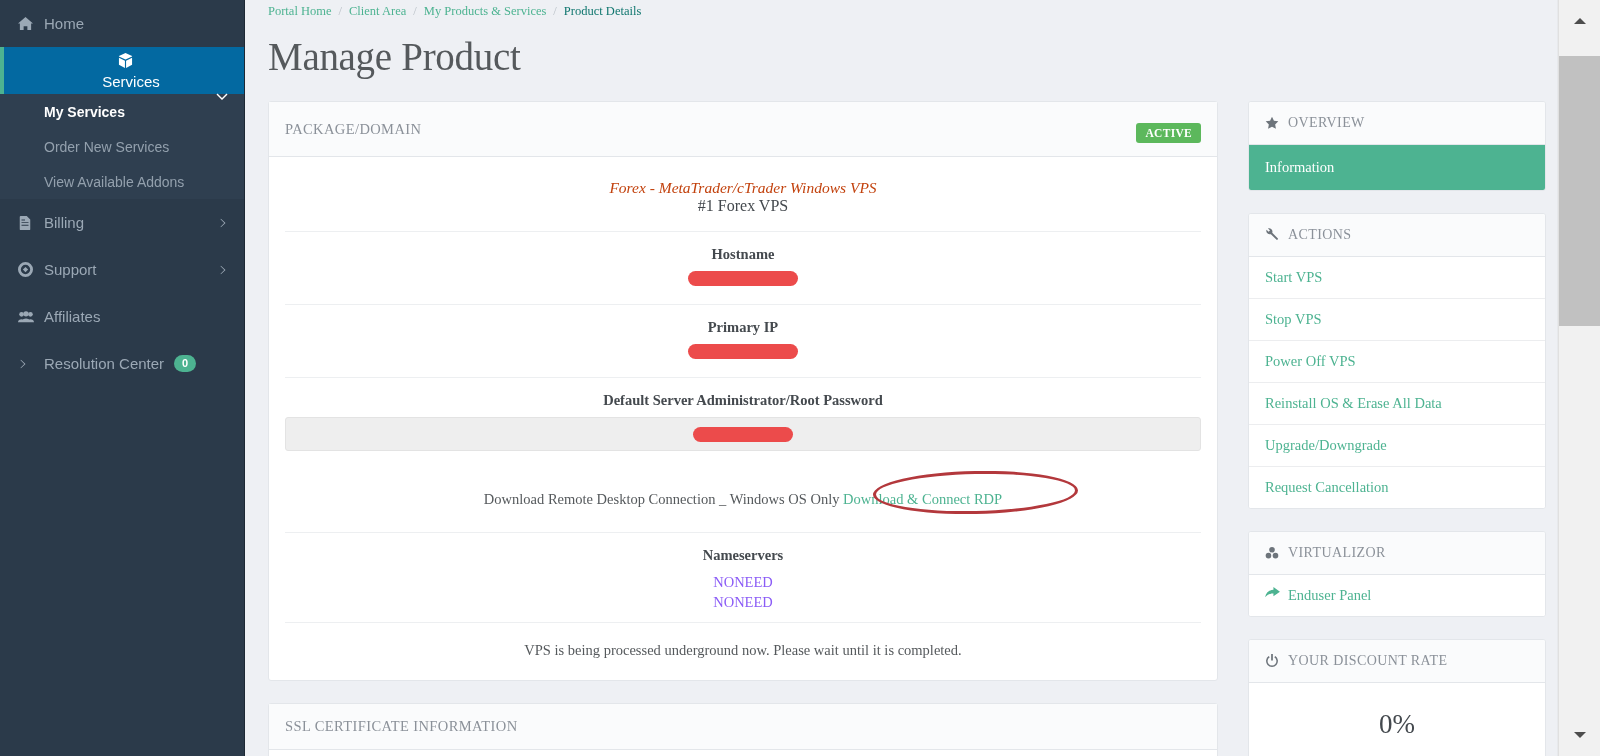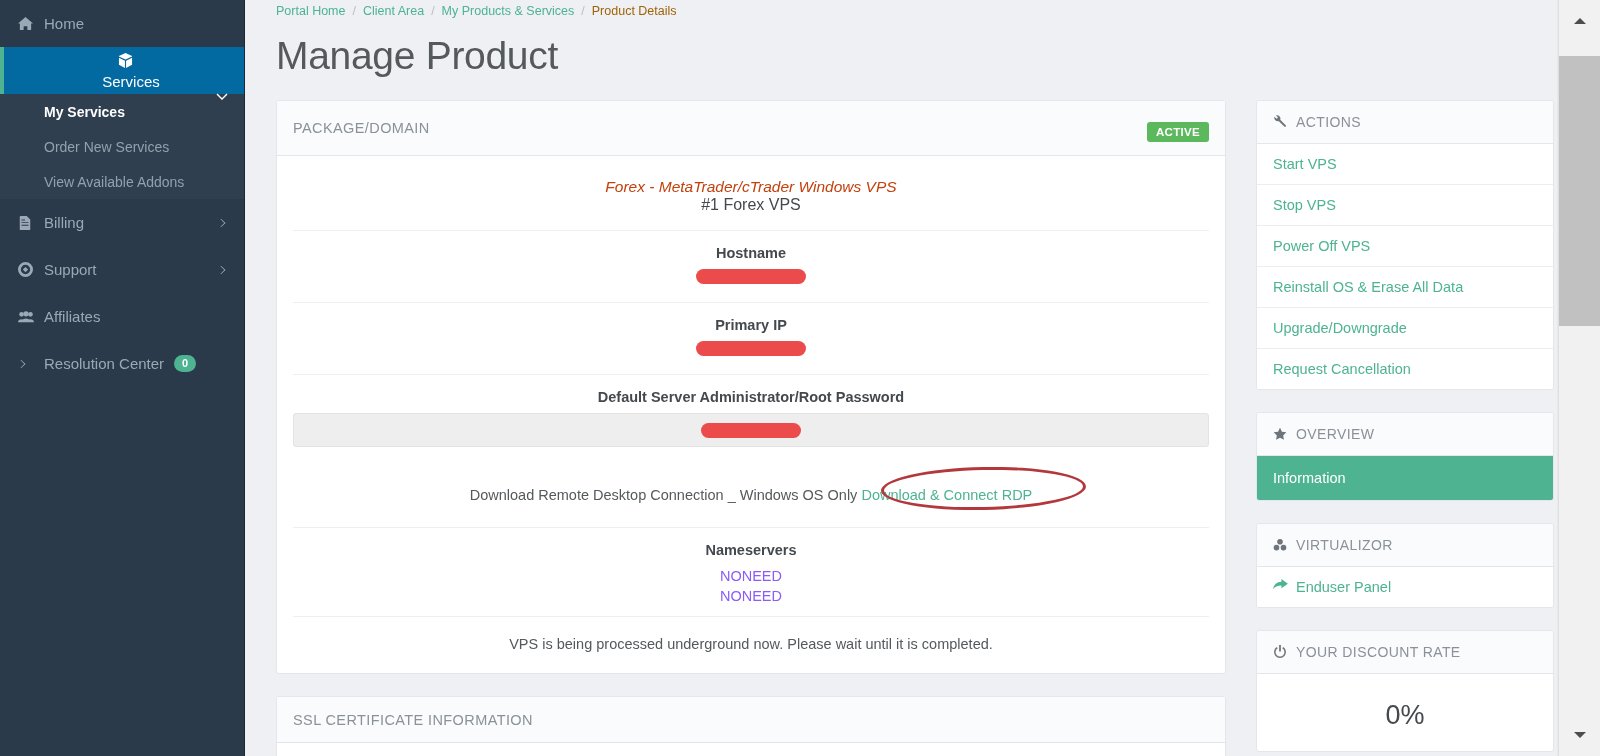--- a/index.html
+++ b/index.html
@@ -73,33 +73,34 @@
     line-height: 13px;
     font-weight: bold;
   }
 
   
   #content {
     flex: 1 1 auto;
     position: relative;
     overflow: hidden;
     background: #eef0f4;
-    padding-left: 15px;
+    padding-left: 7px;
+    font-family: Liberation Serif, serif;
   }
   #breadcrumb {
     font-size: 12.5px;
     color: #8a9199;
     padding: 0px 0 0 16px;
     height: 22px;
     display: flex; align-items: center;
     gap: 0px;
   }
   #breadcrumb a { color: #4db391; text-decoration: none; cursor: pointer; }
   #breadcrumb .sep { color: #b9bfc6; margin: 0 7px; }
-  #breadcrumb .cur { color: #a16207; }
+  #breadcrumb .cur { color: #0f766e; }
 
   #page-title {
     font-size: 39px;
     font-weight: 300;
     color: #55595c;
     padding: 12px 0 22px 16px;
     letter-spacing: -0.3px;
   }
 
   .cols { display: flex; gap: 0; padding-left: 16px; }
@@ -460,20 +461,34 @@
         </section>
 
       </div>
 
       <aside class="col-side">
 
         <section class="spanel">
           <div class="spanel-head">
             <span class="hico">
               <svg width="14" height="14" viewBox="0 0 16 16" fill="currentColor">
+                  <path d="M8 .8l2.2 4.6 5 .7-3.6 3.5.9 5L8 12.2 3.5 14.6l.9-5L.8 6.1l5-.7L8 .8z"></path>
+                </svg>
+            </span>
+            <span>OVERVIEW</span>
+          </div>
+          <div class="slist-item sel">
+            <span>Information</span>
+          </div>
+        </section>
+
+        <section class="spanel">
+          <div class="spanel-head">
+            <span class="hico">
+              <svg width="14" height="14" viewBox="0 0 16 16" fill="currentColor">
                   <path d="M14.5 11.6L8.3 5.4a4 4 0 00-5-5l2.4 2.4-1.6 1.6L1.7 2A4 4 0 006.7 7l6.2 6.2a1.1 1.1 0 001.6-1.6z"></path>
                 </svg>
             </span>
             <span>ACTIONS</span>
           </div>
           <div class="slist-item">
             <span>Start VPS</span>
           </div>
           <div class="slist-item">
             <span>Stop VPS</span>
@@ -482,34 +497,20 @@
             <span>Power Off VPS</span>
           </div>
           <div class="slist-item">
             <span>Reinstall OS &amp; Erase All Data</span>
           </div>
           <div class="slist-item">
             <span>Upgrade/Downgrade</span>
           </div>
           <div class="slist-item">
             <span>Request Cancellation</span>
-          </div>
-        </section>
-
-        <section class="spanel">
-          <div class="spanel-head">
-            <span class="hico">
-              <svg width="14" height="14" viewBox="0 0 16 16" fill="currentColor">
-                  <path d="M8 .8l2.2 4.6 5 .7-3.6 3.5.9 5L8 12.2 3.5 14.6l.9-5L.8 6.1l5-.7L8 .8z"></path>
-                </svg>
-            </span>
-            <span>OVERVIEW</span>
-          </div>
-          <div class="slist-item sel">
-            <span>Information</span>
           </div>
         </section>
 
         <section class="spanel">
           <div class="spanel-head">
             <span class="hico">
               <svg width="14" height="14" viewBox="0 0 16 16" fill="currentColor">
                   <circle cx="4" cy="11" r="3.2"></circle>
                   <circle cx="12" cy="11" r="3.2"></circle>
                   <circle cx="8" cy="4.2" r="3.2"></circle>

